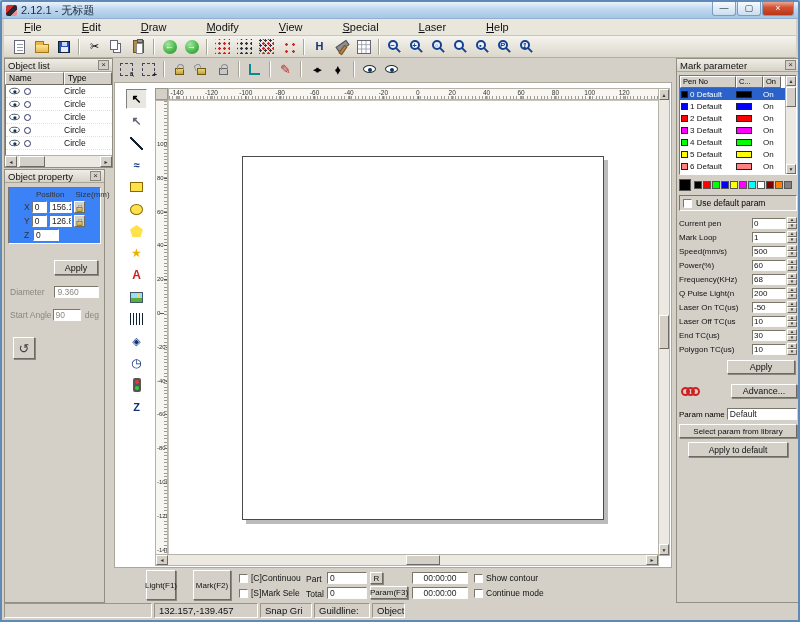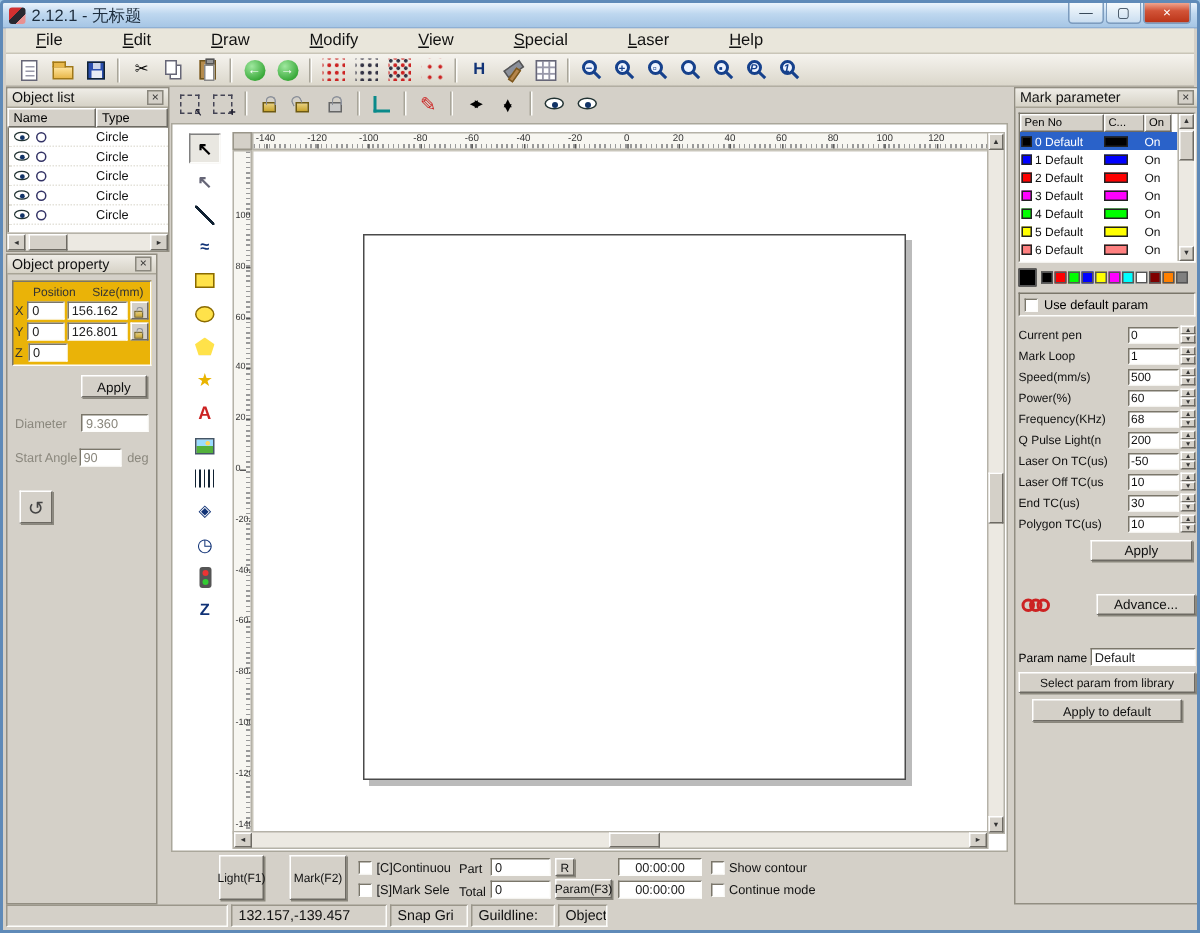--- a/index.html
+++ b/index.html
@@ -40,21 +40,21 @@
   .ol-c1{width:58px;display:flex;align-items:center;gap:3px;padding-left:2px}
   .ol-c2{width:48px;color:#111}
   .tico{width:7px;height:7px;border:1px solid #336;border-radius:50%}
   .ol-scroll{height:12px;display:flex;align-items:stretch;background:#ece9e2;border-top:1px solid #b5b2a8}
   .sba{width:12px;background:#d4d0c8;border:1px solid;border-color:#fff #6d6a63 #6d6a63 #fff;font-size:5px;display:flex;align-items:center;justify-content:center;color:#333}
   .sb-track{flex:1;position:relative}
   .sb-thumbh{position:absolute;top:0;bottom:0;left:2px;width:26px;background:#d4d0c8;border:1px solid;border-color:#fff #6d6a63 #6d6a63 #fff}
 
   
   .obj-prop{left:2px;top:167px;width:101px;height:434px}
-  .pos-box{margin:4px 3px 6px;background:#eab308;border:1px solid;border-color:#7a766a #fdfdfb #fdfdfb #7a766a;padding:2px 1px}
+  .pos-box{margin:4px 3px 16px;background:#3b82f6;border:1px solid;border-color:#7a766a #fdfdfb #fdfdfb #7a766a;padding:2px 15px}
   .pos-head{display:flex;font-size:8px;color:#333}
   .pos-head .h1{margin-left:12px}.pos-head .h2{margin-left:11px}
   .prow2{display:flex;align-items:center;gap:2px;margin-top:2px;font-size:8.5px}
   .axis{width:7px;color:#333}
   .lockbtn{width:13px;height:12px;display:flex;align-items:center;justify-content:center;background:#d4d0c8;border:1px solid;border-color:#fff #6d6a63 #6d6a63 #fff}
   .op-apply{margin:4px 6px 0 auto;width:44px;height:15px;display:flex}
   .dia-row,.sa-row{display:flex;align-items:center;margin:11px 5px 0;font-size:8.5px;color:#8a877d}
   .dia-row .lbl,.sa-row .lbl{width:46px}
   .rot-btn{margin:16px 0 0 8px;width:22px;height:22px;font-size:13px;color:#444}
 
@@ -115,21 +115,21 @@
   .pal{width:8px;height:8px;border:1px solid #555}
   .pal.big{width:12px;height:12px;margin-right:2px}
   .udp{margin:2px;border:1px solid;border-color:#7a766a #fdfdfb #fdfdfb #7a766a;padding:2px 3px;display:flex;align-items:center;gap:4px;font-size:8.5px}
   .params{margin-top:5px}
   .prow{display:flex;align-items:center;height:14px;padding:0 2px;font-size:8px;color:#111}
   .plabel{flex:1;overflow:hidden;white-space:nowrap}
   .pfield{flex:none;width:34px;height:11px;background:#fff;border:1px solid;border-color:#7a766a #fdfdfb #fdfdfb #7a766a;font-size:8px;padding:0 1px;overflow:hidden}
   .spin{flex:none;width:10px;height:12px;display:flex;flex-direction:column;margin-left:1px}
   .sp{flex:1;background:#d4d0c8;border:1px solid;border-color:#fff #6d6a63 #6d6a63 #fff;font-size:4.5px;line-height:4px;display:flex;align-items:center;justify-content:center;color:#333}
   .mk-apply{margin:4px 4px 0 auto;width:68px;height:14px;display:flex}
-  .adv-row{display:flex;align-items:center;gap:3px;margin:22px 2px}
+  .adv-row{display:flex;align-items:center;gap:3px;margin:10px 2px}
   .ccc{display:flex;margin-left:2px}
   .ring{width:9px;height:9px;border:2px solid #c22;border-radius:50%;margin-right:-4px}
   .advbtn{width:66px;height:14px;margin-left:auto}
   .pname-row{display:flex;align-items:center;gap:2px;margin:4px 2px;font-size:8px}
   .pname-row .fld{flex:1;height:12px}
   .lib-btn{display:flex;margin:2px;width:calc(100% - 4px);height:14px;font-size:8px}
   .defa-btn{display:flex;margin:4px auto 0;width:100px;height:15px;font-size:8.5px}
 
   
   .statusbar{position:absolute;left:2px;right:2px;bottom:2px;height:17px;display:flex;gap:2px;padding-top:2px;font-size:9.5px;color:#111}

